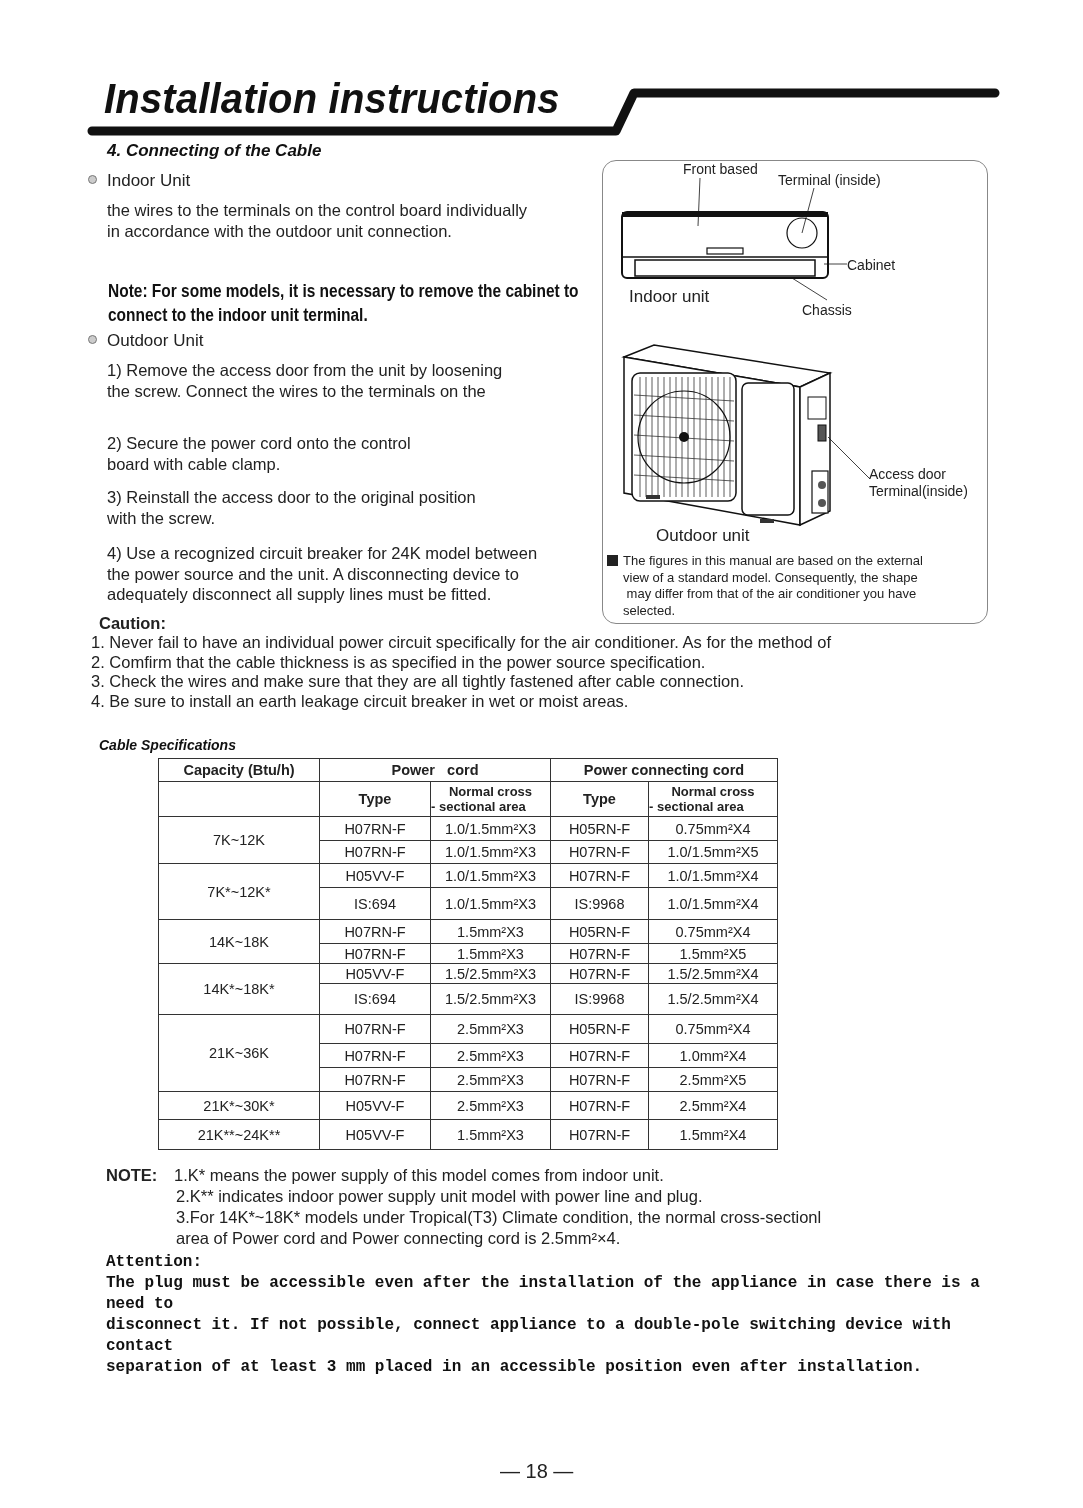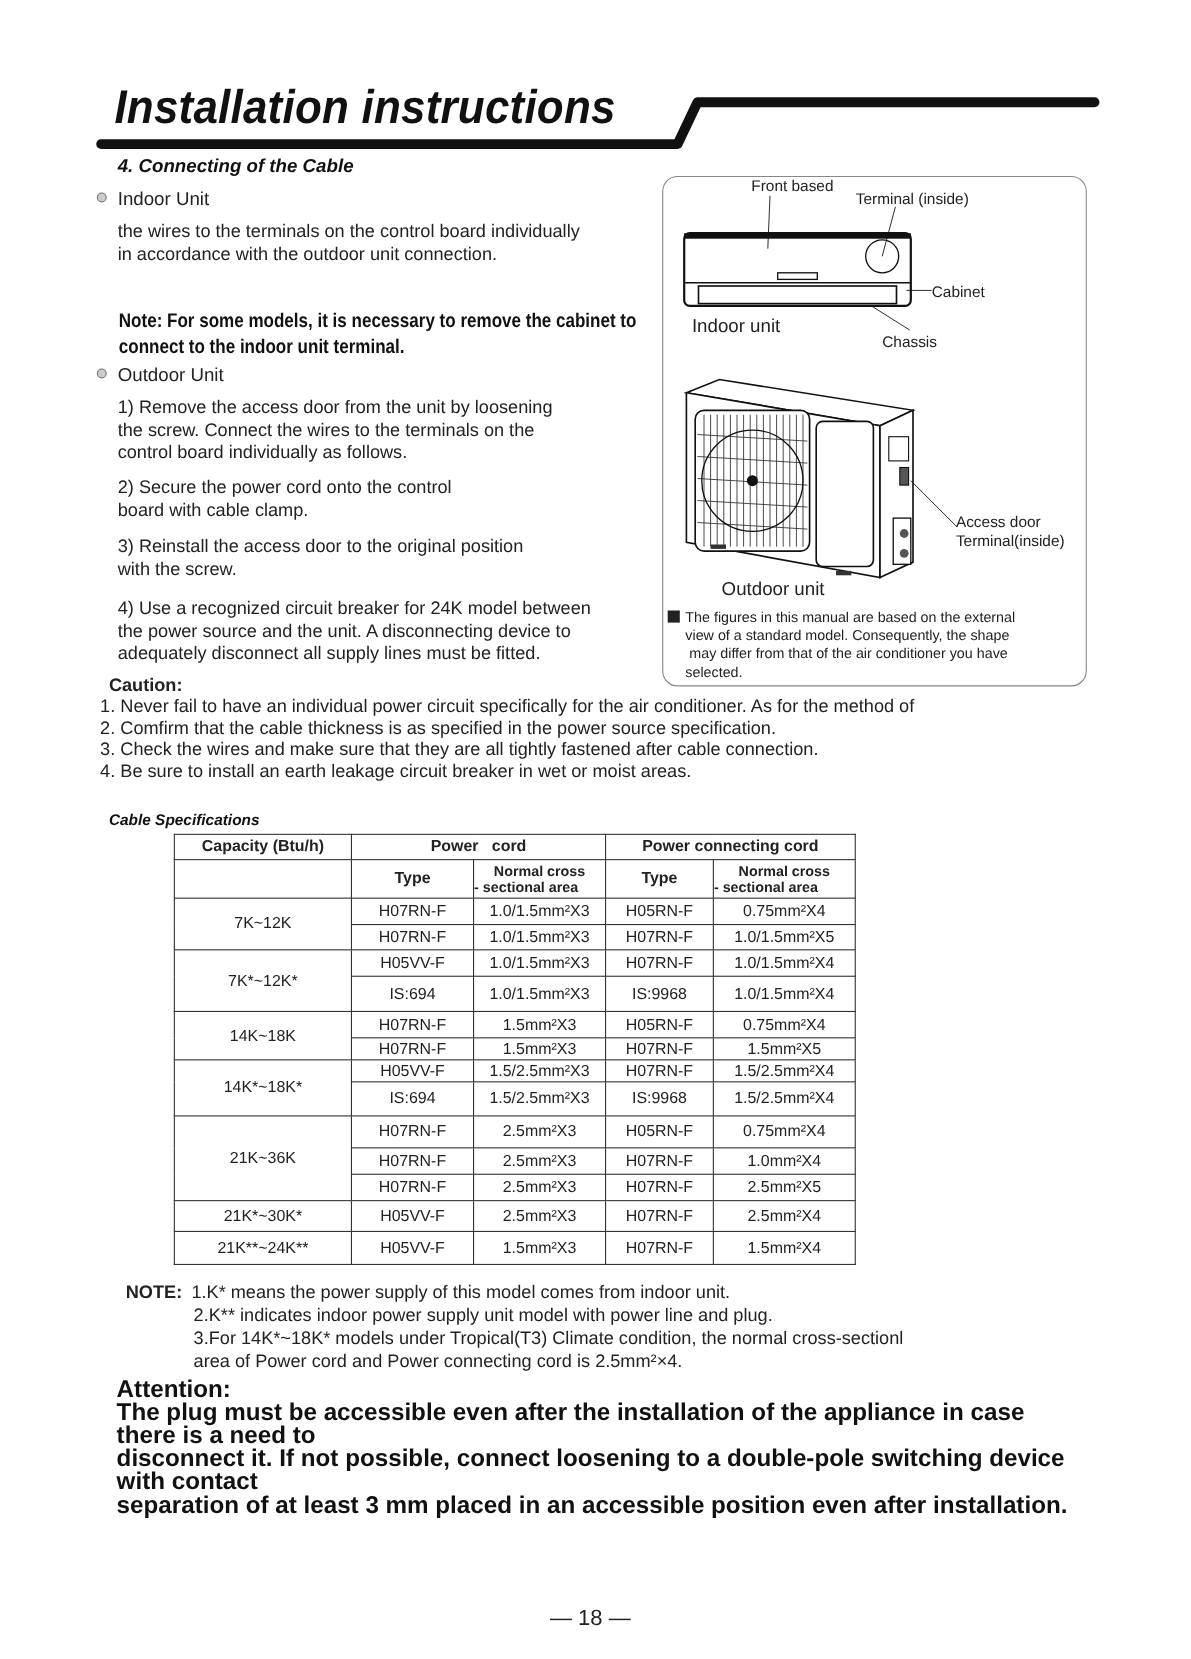--- a/index.html
+++ b/index.html
@@ -18,23 +18,23 @@
   .fig-note { left:607px; top:553px; width:370px; font-size:13px; line-height:16.5px; color:#222; }
   .fig-note .chk { display:inline-block; width:11px; height:11px; background:#222; margin-right:5px; vertical-align:middle; position:relative; top:-1px; }
   .caution { font-size:16.5px; line-height:19.5px; color:#222; transform:scaleX(1.0);font-weight:bold; }
   .caution-list { left:91px; top:633px; width:880px; font-size:16.5px; line-height:19.7px; color:#222; }
   .cable-title { left:99px; top:737px; font-size:14px; font-weight:bold; font-style:italic; color:#111; }
   table.spec { position:absolute; left:158px; top:758px; border-collapse:collapse; font-size:14.5px; color:#222; }
   table.spec td { border:1px solid #333; padding:0; text-align:center; vertical-align:middle; }
   table.spec .hd { font-weight:bold; }
   table.spec .hd-small { font-weight:bold; font-size:13px; line-height:15px;margin-left:36px; }
   .note-block { left:106px; top:1165px; width:880px; font-size:16.5px; line-height:21px; color:#222; }
-  .note-block .lbl { font-weight:bold; display:inline-block; width:68px;text-align:center; }
+  .note-block .lbl { font-weight:bold; display:inline-block; width:68px; }
   .note-line { padding-left:70px; }
-  .attention { left:106px; top:1252px; width:880px; font-size:22px; line-height:21px; font-weight:bold; color:#111; }
+  .attention { left:106px; top:1252px; width:880px; font-size:16px; line-height:21px; font-weight:bold; color:#111;font-family:Liberation Mono, monospace; }
   .page-num { left:500px; top:1460px; font-size:20px; color:#222; }
 </style>
 </head>
 <body>
 
 <svg class="abs rule-svg" width="1083" height="140">
   <path d="M92,131 L616,131 L634,93 L995,93" fill="none" stroke="#111" stroke-width="9" stroke-linecap="round" stroke-linejoin="round"></path>
 </svg>
 <div class="abs title">Installation instructions</div>
 
@@ -51,21 +51,20 @@
   <div>Note: For some models, it is necessary to remove the cabinet to</div>
   <div>connect  to the  indoor unit terminal.</div>
 </div>
 
 <div class="abs bullet" style="left:88px; top:331px;">
   <span class="dot"></span><span>Outdoor Unit</span>
 </div>
 <div class="abs para" style="left:107px; top:360px;">
   <div>1) Remove the access door from the unit by loosening</div>
   <div>the screw. Connect the wires to the terminals on the</div>
-  <div>control board individually as follows.</div>
 </div>
 <div class="abs para" style="left:107px; top:433px;">
   <div>2) Secure the power cord onto the control</div>
   <div>board with cable clamp.</div>
 </div>
 <div class="abs para" style="left:107px; top:487px;">
   <div>3) Reinstall the access door to the original position</div>
   <div>with the screw.</div>
 </div>
 <div class="abs para" style="left:107px; top:543px;">
@@ -280,17 +279,17 @@
 <div class="abs note-block">
   <div><span class="lbl">NOTE:</span><span>1.K* means the power supply of this model comes from indoor unit.</span></div>
   <div class="note-line">2.K** indicates indoor power supply unit model with power line and plug.</div>
   <div class="note-line">3.For 14K*~18K* models under Tropical(T3) Climate condition, the normal cross-sectionl</div>
   <div class="note-line">area of Power cord and Power connecting cord is 2.5mm²×4.</div>
 </div>
 
 <div class="abs attention">
   <div>Attention:</div>
   <div>The plug must be accessible even after the installation of the appliance in case there is a need to</div>
-  <div>disconnect it. If not possible, connect loosening to a double-pole switching device with contact</div>
+  <div>disconnect it. If not possible, connect appliance to a double-pole switching device with contact</div>
   <div>separation of at least 3 mm placed in an accessible position even after installation.</div>
 </div>
 
 <div class="abs page-num">— 18 —</div>
 
 </body></html>

